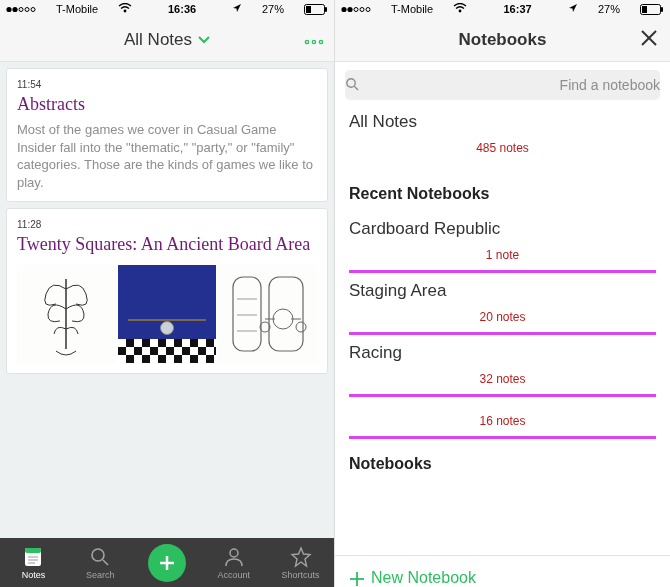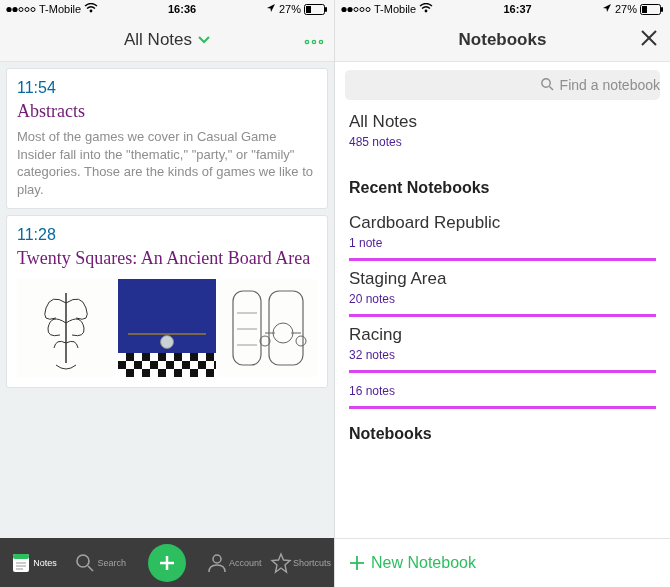--- a/index.html
+++ b/index.html
@@ -3,69 +3,69 @@
 <meta charset="utf-8">
 <style>
   * { margin: 0; padding: 0; box-sizing: border-box; }
   body { font-family: -apple-system, "Helvetica Neue", Helvetica, Arial, sans-serif; background: #fff; }
   .wrapper { width: 670px; height: 587px; display: flex; background: #f0f0f0; }
   .screen { width: 335px; height: 587px; background: #fff; display: flex; flex-direction: column; position: relative; }
   .screen-left { border-right: 1px solid #ddd; }
 
   
   .status-bar { height: 18px; background: #f6f6f6; display: flex; align-items: center; justify-content: space-between; padding: 0 6px; font-size: 11px; color: #000; }
-  .status-left, .status-right, .status-center { display: flex; align-items: center; gap: 3px; }
+  .status-left, .status-right, .status-center { display: flex; align-items: center; gap: 20px; }
   .dots svg { display: block; }
   .status-time { font-weight: 600; }
   .battery svg { display: block; }
 
   
   .nav-bar { height: 44px; background: #f6f6f6; border-bottom: 1px solid #e3e3e3; display: flex; align-items: center; justify-content: center; position: relative; }
   .nav-title { font-size: 17px; font-weight: 500; color: #333; }
   .nav-title-row { display: flex; align-items: center; gap: 6px; }
   .nav-title-row svg { display: block; }
   .nav-more { position: absolute; right: 10px; top: 50%; transform: translateY(-50%); }
   .nav-close { position: absolute; right: 12px; top: 50%; transform: translateY(-50%); }
 
   
   .left-body { flex: 1; background: #edf1f2; overflow: hidden; padding: 6px; }
   .note-card { background: #fff; border: 1px solid #dfe3e4; border-radius: 3px; padding: 10px; margin-bottom: 6px; }
-  .note-time { color: #0369a1; font-size: 16px; }
+  .note-time { color: #404040; font-size: 10px; }
   .note-title { font-family: Georgia, "Times New Roman", serif; font-size: 18px; margin: 4px 0 6px; color: #701a75; font-weight: 400; }
   .note-body { font-size: 13px; color: #8e8e8e; line-height: 1.35; }
   .thumbs { display: flex; gap: 2px; margin-top: 10px; }
   .thumb { flex: 1; height: 98px; }
   .thumb1 { background: #fdfdfb; display:flex; align-items:center; justify-content:center; }
   .thumb2 { display: flex; flex-direction: column; }
   .thumb2a { background: #23308f; flex: 3; display:flex; align-items:flex-end; justify-content:center; }
   .thumb2a .circle { width:14px; height:14px; border-radius:50%; background:#c9d2d6; margin-bottom:4px; border:1px solid #888;}
   .thumb2a-inner { width:80%; height:45%; background:#b39b79; border:1px solid #7b6645; }
   .thumb2b { flex: 1; background: repeating-conic-gradient(#111 0% 25%, #fff 0% 50%) 0 0/16px 16px; }
   .thumb3 { background:#fdfdfb; display:flex; align-items:center; justify-content:center; }
 
   
   .tab-bar { height: 49px; background: #3c3c3c; display: flex; }
-  .tab-item { flex: 1; display: flex; flex-direction: row; align-items: center; justify-content: center; gap: 1px; }
+  .tab-item { flex: 1; display: flex; flex-direction: column; align-items: center; justify-content: center; gap: 1px; }
   .tab-label { font-size: 9px; color: #a3a3a3; }
   .tab-item.active .tab-label { color: #fff; }
   .tab-icon-wrap { height: 24px; display: flex; align-items: center; justify-content: center; }
   .tab-icon-wrap svg { display: block; }
   .add-btn { width: 38px; height: 38px; border-radius: 50%; background: #2dbe60; display: flex; align-items: center; justify-content: center; }
 
   
   .right-body { flex: 1; display: flex; flex-direction: column; overflow: hidden; }
   .search-wrap { padding: 8px 10px; }
-  .search-box { background: #efefef; border-radius: 5px; height: 30px; display: flex; align-items: center; justify-content: flex-end; gap: 6px; color: #8e8e8e; font-size: 14px; }
+  .search-box { background: #efefef; border-radius: 5px; height: 30px; display: flex; align-items: center; justify-content: space-between; gap: 6px; color: #8e8e8e; font-size: 14px; }
   .nb-list { flex: 1; overflow: hidden; padding: 0 14px; }
   .nb-row-title { font-size: 17px; color: #333; }
-  .nb-row-sub { font-size: 12px; color: #4c1d95; margin-top: 3px; }
+  .nb-row-sub { font-size: 12px; color: #b91c1c; margin-top: 9px; text-align: center; }
   .nb-row { border-bottom: 3px solid #d946ef; padding: 8px 0; }
   .nb-section { font-weight: 700; font-size: 16px; padding: 16px 0 8px; color: #222; }
   .nb-row-all { border-bottom: none; padding: 4px 0 14px; }
-  .nb-footer { height: 49px; border-top: 1px solid #e3e3e3; display: flex; align-items: center; padding: 8px 14px; gap: 6px; color: #2dbe60; font-size: 16px; }
+  .nb-footer { height: 32px; border-top: 1px solid #e3e3e3; display: flex; align-items: flex-end; padding: 0 14px; gap: 6px; color: #2dbe60; font-size: 16px; }
   .nb-footer svg { display: block; }
 </style>
 </head>
 <body>
 
 <div class="wrapper">
 
   <div class="screen screen-left">
 
     <div class="status-bar">

